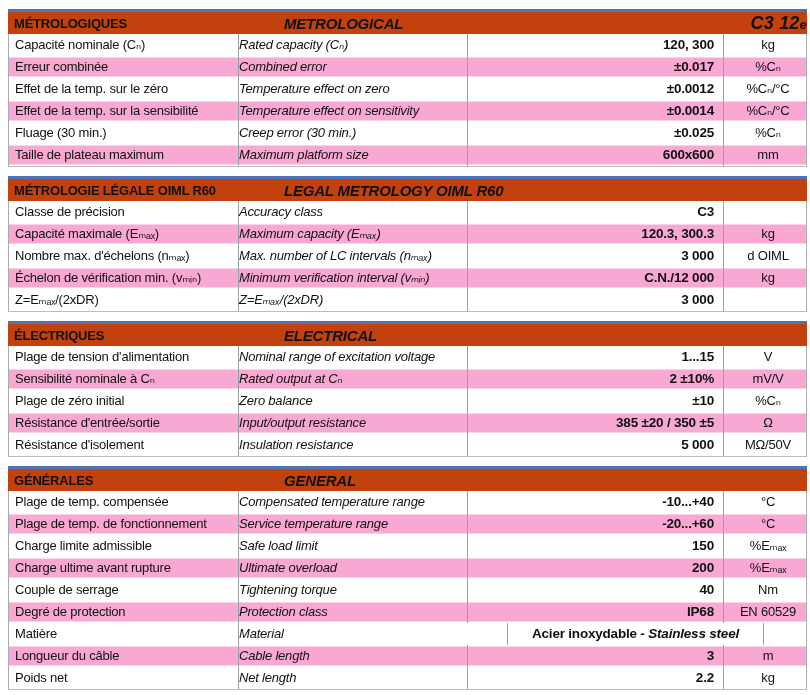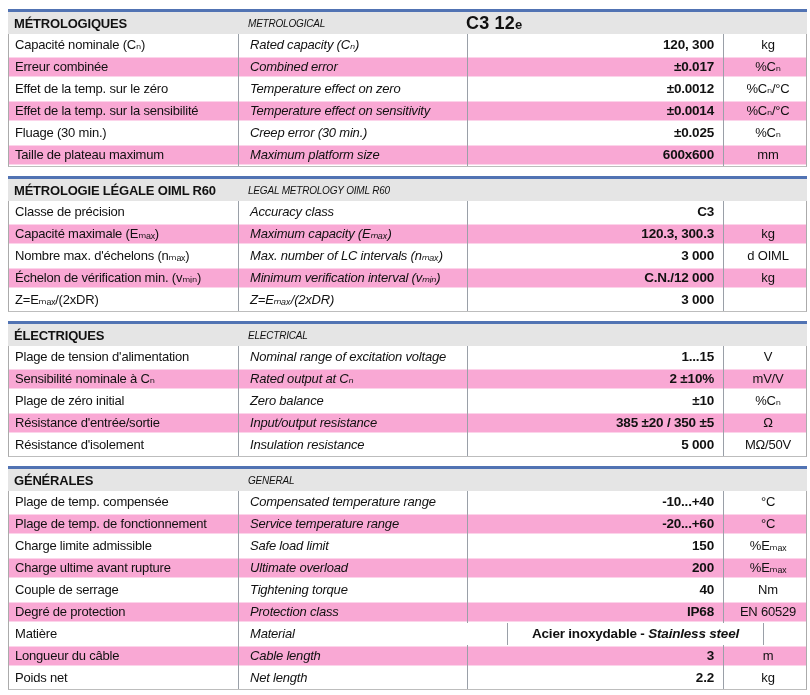--- a/index.html
+++ b/index.html
@@ -19,52 +19,54 @@
     position: absolute;
     left: 8px;
     top: 9px;
     width: 799px;
   }
   .section {
     margin-bottom: 9px;
   }
   .sec-header {
     border-top: 3px solid #5173b3;
-    background: #e5e5e5;
+    background: #c2410c;
     height: 22px;
     display: flex;
     align-items: center;
     box-sizing: content-box;
+    gap: 36px;
   }
   .h-fr {
     width: 229px;
     padding-left: 6px;
     box-sizing: border-box;
     font-weight: bold;
     font-size: 13px;
     letter-spacing: -0.2px;
     white-space: nowrap;
   }
   .h-en {
     width: 229px;
     padding-left: 11px;
     box-sizing: border-box;
-    font-weight: normal;
+    font-weight: bold;
     font-style: italic;
-    font-size: 10px;
+    font-size: 15px;
     letter-spacing: -0.2px;
     white-space: nowrap;
   }
   .h-model {
     flex: 1;
-    text-align: left;
+    text-align: right;
     font-weight: bold;
     font-size: 18px;
     letter-spacing: 0.2px;
     white-space: nowrap;
+    font-style: italic;
   }
   .h-model .suffix {
     font-size: 13px;
     font-weight: bold;
   }
   .rows {
     border-left: 1px solid #ababab;
     border-right: 1px solid #ababab;
     border-bottom: 1px solid #bdbdbd;
   }
@@ -85,21 +87,20 @@
     letter-spacing: -0.2px;
     white-space: nowrap;
     overflow: visible;
   }
   .c1 {
     width: 229px;
     padding-left: 6px;
   }
   .c2 {
     width: 229px;
-    padding-left: 11px;
     font-style: italic;
     border-left: 1px solid #9aa0a8;
   }
   .c3 {
     width: 256px;
     padding-right: 9px;
     text-align: right;
     font-weight: bold;
     font-size: 13.5px;
     border-left: 1px solid #9aa0a8;

